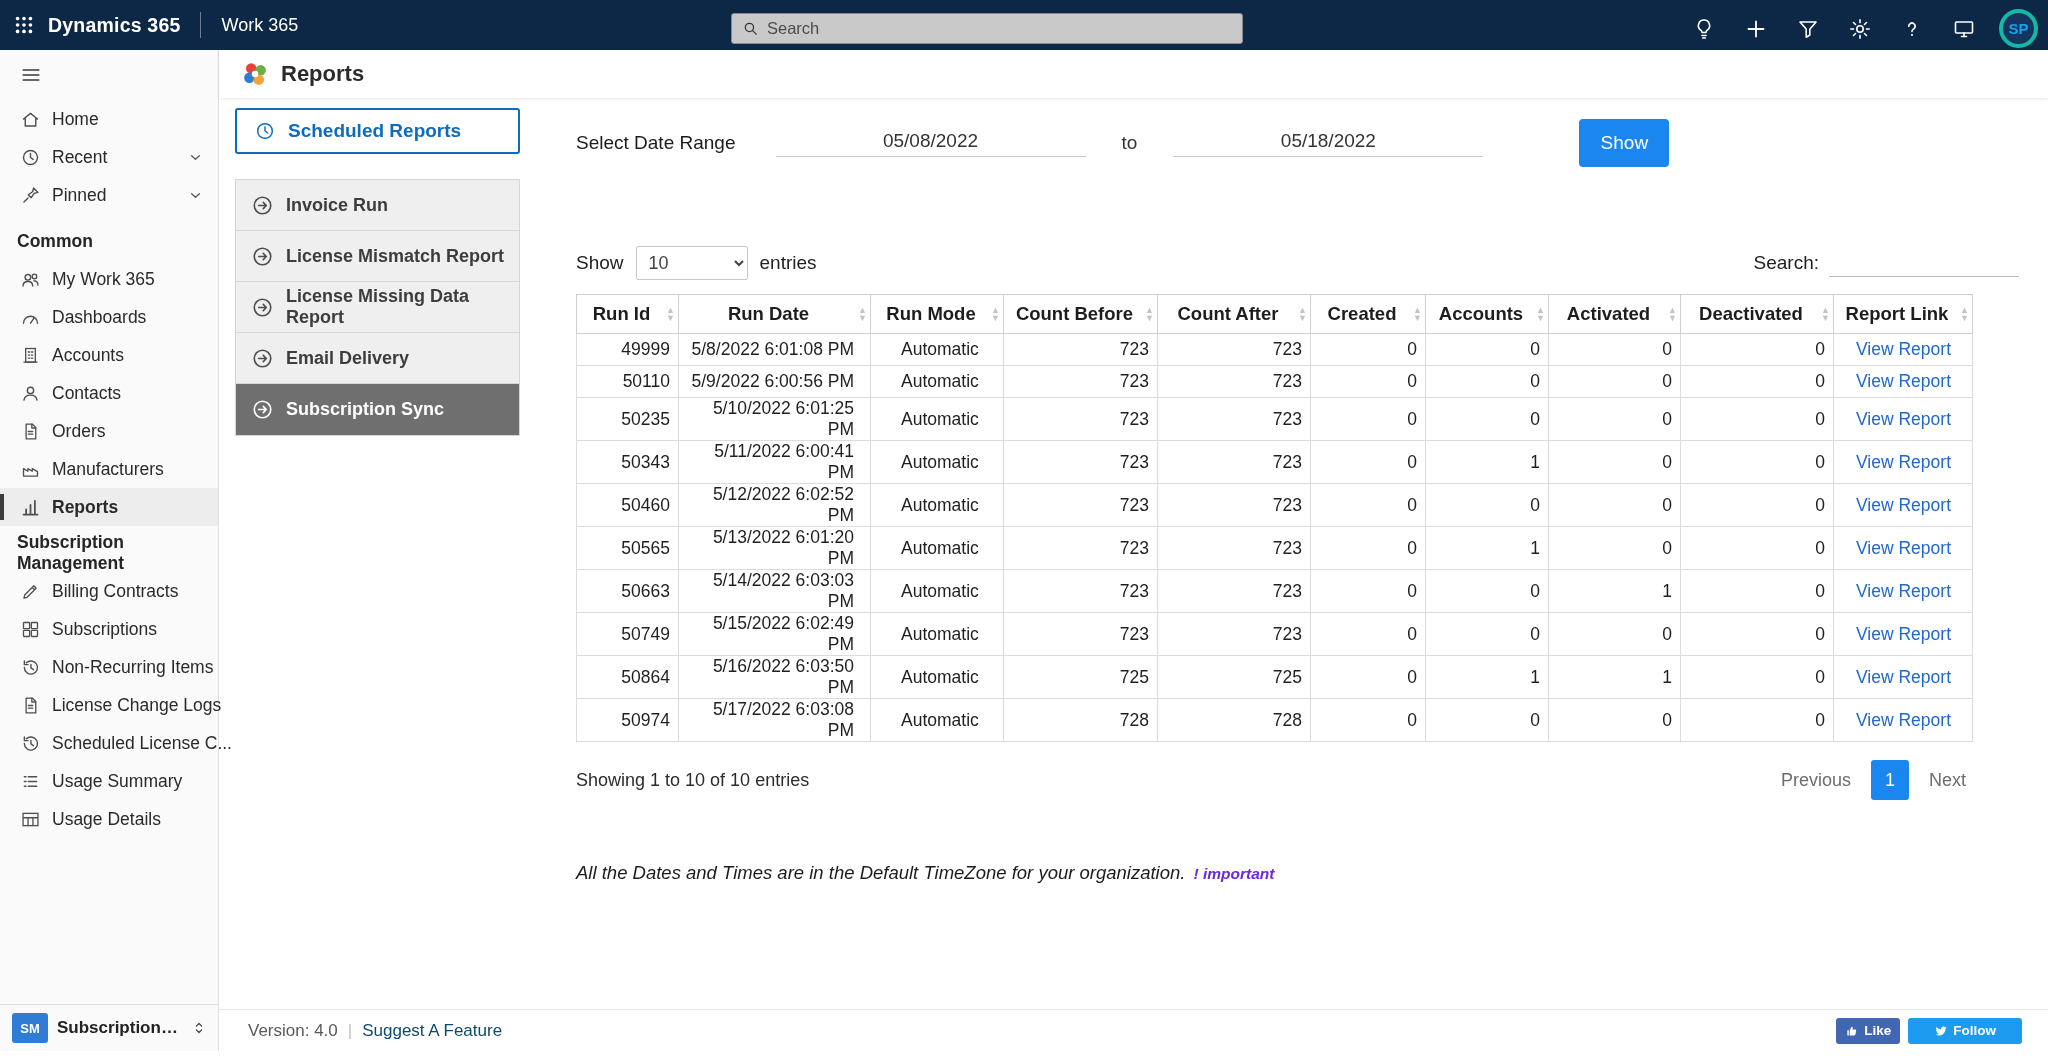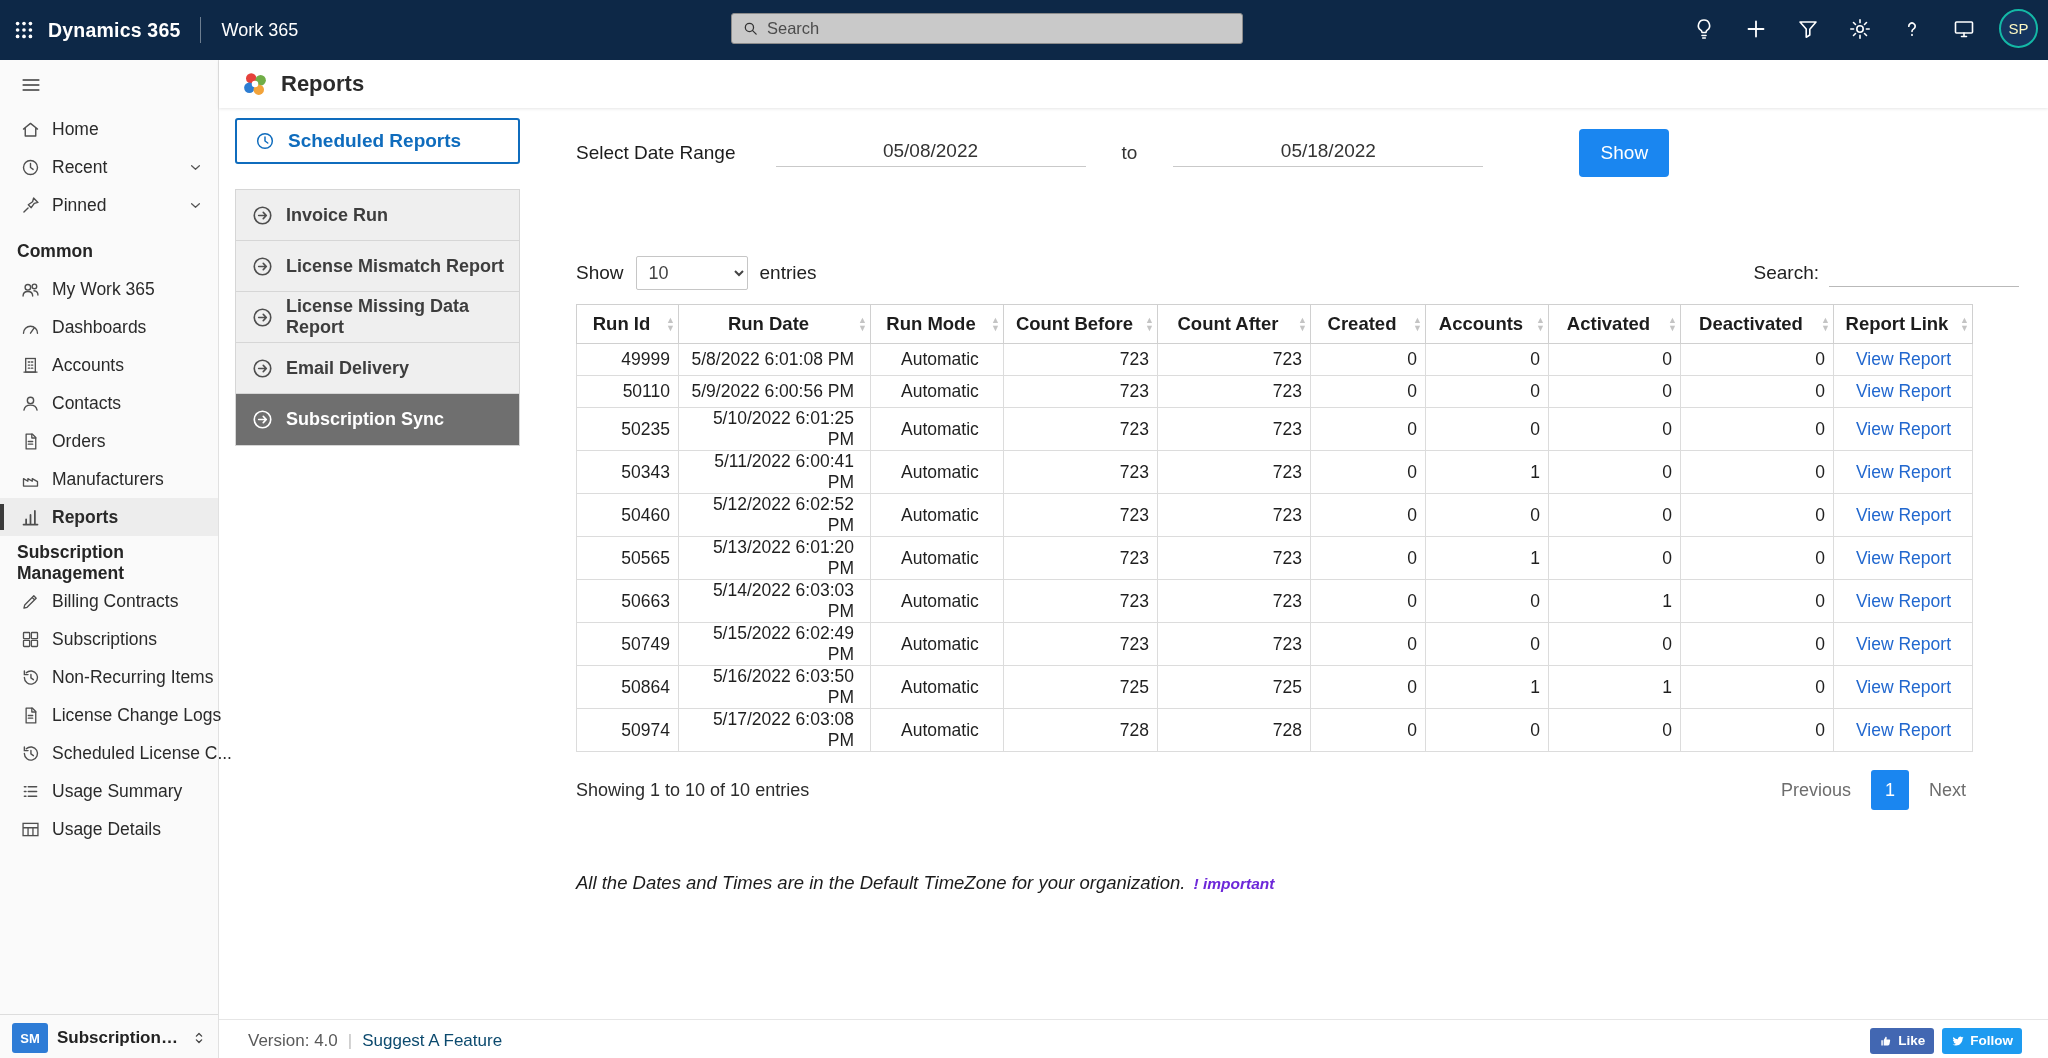--- a/index.html
+++ b/index.html
@@ -2,33 +2,33 @@
 <html><head>
 <meta charset="utf-8">
 <style>
 *{box-sizing:border-box;margin:0;padding:0}
 html,body{width:2048px;height:1058px;overflow:hidden;font-family:"Liberation Sans",sans-serif;background:#fff;color:#222}
 button{font-family:inherit;background:none;border:none;cursor:pointer}
 a{font-family:inherit}
 svg.ic{width:21px;height:21px;flex:none}
 
 
-.topbar{position:relative;height:60px;background:#0d2847;display:flex;align-items:center;color:#fff;z-index:5}
+.topbar{position:relative;height:50px;background:#0d2847;display:flex;align-items:center;color:#fff;z-index:5}
 .waffle{width:48px;height:57px;display:flex;align-items:center;justify-content:center;color:#fff}
 .waffle svg{width:22px;height:22px}
 .app-name{font-size:19.5px;font-weight:700;letter-spacing:.2px;cursor:pointer}
 .org-name{margin-left:20px;padding-left:20px;border-left:1px solid rgba(255,255,255,.4);font-size:18px;height:26px;display:flex;align-items:center;cursor:pointer}
 .tb-search{position:absolute;left:731px;top:13px;width:512px;height:31px;background:#c9c9c9;border:1px solid #8b8b8b;border-radius:3px;display:flex;align-items:center;padding:0 10px;color:#3a3a3a}
 .tb-search svg{width:17px;height:17px;margin-right:8px;color:#333}
 .tb-search input{flex:1;border:none;background:transparent;font-size:16.5px;color:#222;outline:none}
 .tb-search input::placeholder{color:#4c4c4c}
 .tb-right{position:absolute;right:10px;top:0;height:57px;display:flex;align-items:center;gap:10px}
 .tb-btn{width:42px;height:57px;display:flex;align-items:center;justify-content:center;color:#fff}
 .tb-btn svg{width:24px;height:24px}
-.avatar{width:39px;height:39px;border-radius:50%;border:2px solid #14b8a6;background:#15355f;display:flex;align-items:center;justify-content:center;font-size:15px;font-weight:400;margin-left:4px;cursor:pointer;color:#fef9c3}
+.avatar{width:39px;height:39px;border-radius:50%;border:4px solid #14b8a6;background:#15355f;display:flex;align-items:center;justify-content:center;font-size:15px;font-weight:700;margin-left:4px;cursor:pointer;color:#0ea5e9}
 
 
 .shell{display:flex;height:1001px}
 .sidebar{width:219px;flex:none;background:#fafafa;border-right:1px solid #e1e1e1;display:flex;flex-direction:column}
 .hamburger{height:50px;display:flex;align-items:center;padding-left:20px;color:#3a3a3a}
 .hamburger svg{width:22px;height:22px}
 .side-item{height:38px;display:flex;align-items:center;gap:11px;padding:0 14px 0 20px;font-size:17.5px;color:#2a2a2a;cursor:pointer;position:relative;white-space:nowrap}
 .side-item svg.ic{color:#4f4f4f}
 .side-item .chev{width:17px;height:17px;margin-left:auto;color:#555}
 .side-item.selected{background:#ededed;font-weight:700}
@@ -86,21 +86,21 @@
 .pg-active{width:38px;height:40px;background:#1a86f0;color:#fff;border-radius:3px;font-size:18px;display:flex;align-items:center;justify-content:center}
 .tz-note{margin-top:62px;font-style:italic;font-size:18.5px;color:#1c1c1c}
 .tz-important{color:#6d28d9;font-weight:700;font-size:15.5px;margin-left:8px;font-style:italic}
 
 .footer-strip{height:42px;border-top:1px solid #e6e6e6;display:flex;align-items:center;padding:0 26px 0 29px;background:#fff}
 .ver{font-size:17px;color:#5a5a5a}
 .sep{color:#c0c0c0;margin:0 10px;font-size:17px}
 .suggest{font-size:17px;color:#0c4a6e;text-decoration:none}
 .social{margin-left:auto;display:flex;align-items:center;gap:8px}
 .fb-like{background:#4267b2;color:#fff;height:26px;border-radius:3px;display:flex;align-items:center;gap:5px;padding:0 9px;font-size:13.5px;font-weight:700}
-.tw-follow{background:#1d9bf0;color:#fff;height:26px;border-radius:3px;display:flex;align-items:center;gap:5px;padding:0 9px;font-size:13.5px;font-weight:700}
+.tw-follow{background:#1d9bf0;color:#fff;height:26px;border-radius:3px;display:flex;align-items:center;gap:5px;padding:0 26px;font-size:13.5px;font-weight:700}
 .fb-like svg,.tw-follow svg{width:14px;height:14px}
 .defs{position:absolute;width:0;height:0;overflow:hidden}
 </style>
 </head>
 <body>
 
 <svg class="defs" aria-hidden="true">
   <defs>
     <symbol id="i-waffle" viewBox="0 0 24 24">
         <g fill="currentColor" stroke="none">

